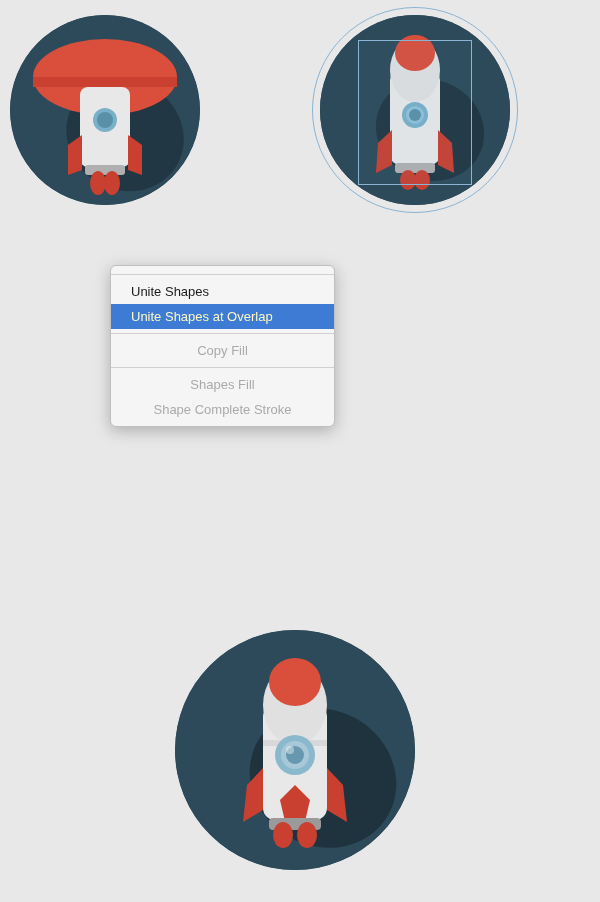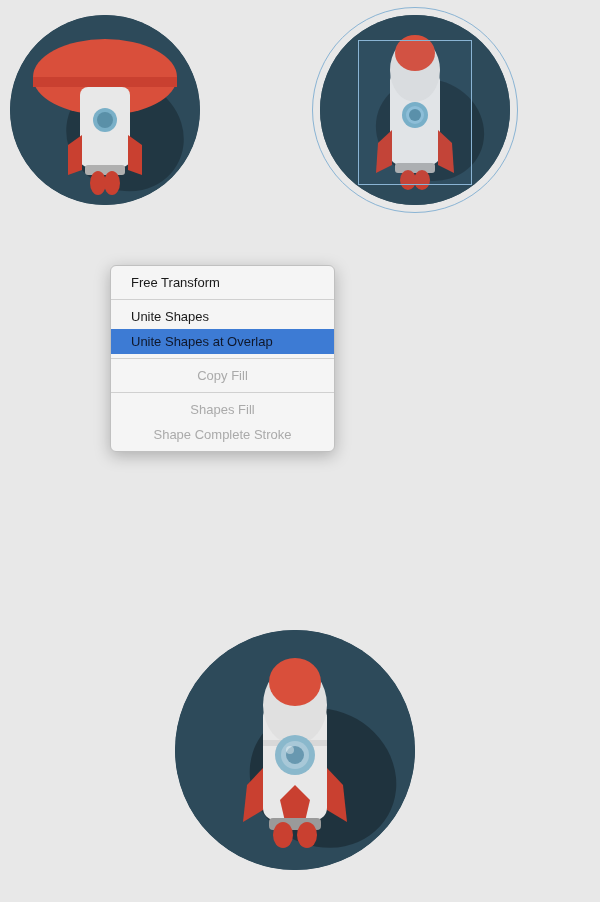--- a/index.html
+++ b/index.html
@@ -104,21 +104,21 @@
     .menu-item {
       padding: 5px 20px;
       font-size: 13px;
       color: #1a1a1a;
       cursor: pointer;
       white-space: nowrap;
     }
 
     .menu-item.selected {
       background: #3d7bd4;
-      color: #0f172a;
+      color: #fef9c3;
     }
 
     .menu-item.disabled {
       color: #aaa;
       cursor: default;
       text-align: center;
     }
 
     .menu-separator {
       height: 1px;
@@ -193,21 +193,20 @@
         <ellipse cx="102" cy="165" rx="8" ry="10" fill="#c94030"></ellipse>
       </svg>
     </div>
 
     <div class="selection-circle"></div>
 
     <div class="selection-rect"></div>
   </div>
 
   <div class="context-menu">
-    <div class="menu-item">Free Transform</div>
     <div class="menu-separator"></div>
     <div class="menu-item">Unite Shapes</div>
     <div class="menu-item selected">Unite Shapes at Overlap</div>
     <div class="menu-separator"></div>
     <div class="menu-item disabled">Copy Fill</div>
     <div class="menu-separator"></div>
     <div class="menu-item disabled">Shapes Fill</div>
     <div class="menu-item disabled">Shape Complete Stroke</div>
   </div>
 

